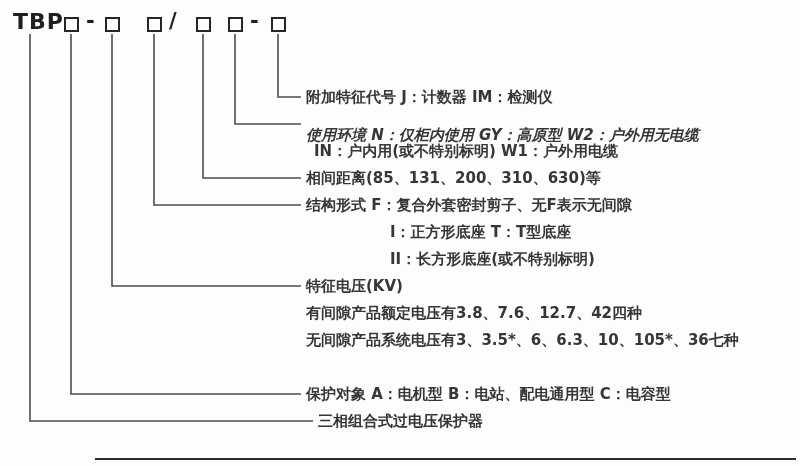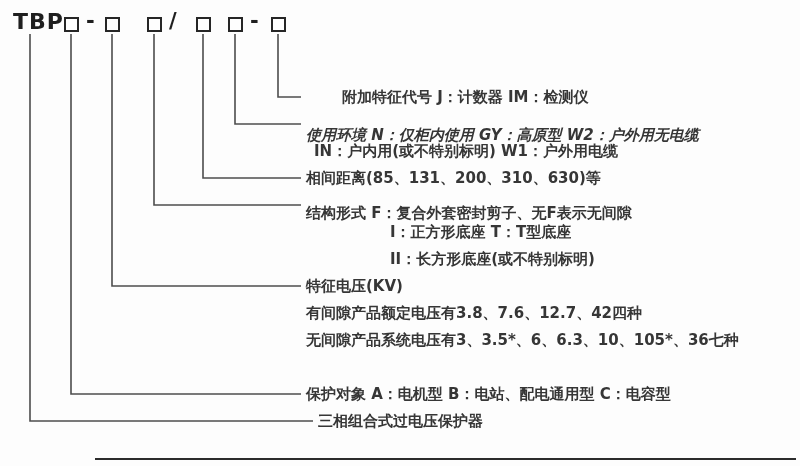--- a/index.html
+++ b/index.html
@@ -93,25 +93,25 @@
   <svg class="connector-svg" viewBox="0 0 800 466" aria-hidden="true">
     <polyline points="278,34 278,97 301,97"></polyline>
     <polyline points="235,34 235,124 301,124"></polyline>
     <polyline points="203,34 203,178 301,178"></polyline>
     <polyline points="154,34 154,205 301,205"></polyline>
     <polyline points="112,34 112,286 301,286"></polyline>
     <polyline points="71,34 71,394 301,394"></polyline>
     <polyline points="30,34 30,421 313,421"></polyline>
   </svg>
 
-  <div class="annotation" style="left:306px; top:89px;margin-left:36px;">附加特征代号 J：计数器 IM：检测仪</div>
+  <div class="annotation" style="left:306px; top:89px;">附加特征代号 J：计数器 IM：检测仪</div>
   <div class="annotation" style="left:306px; top:127px;font-style:italic;">使用环境 N：仅柜内使用 GY：高原型 W2：户外用无电缆</div>
   <div class="annotation" style="left:314px; top:143px;text-align:center;">IN：户内用(或不特别标明) W1：户外用电缆</div>
   <div class="annotation" style="left:306px; top:170px;text-align:center;">相间距离(85、131、200、310、630)等</div>
-  <div class="annotation" style="left:306px; top:197px;margin-top:8px;">结构形式 F：复合外套密封剪子、无F表示无间隙</div>
+  <div class="annotation" style="left:306px; top:197px;">结构形式 F：复合外套密封剪子、无F表示无间隙</div>
   <div class="annotation" style="left:390px; top:251px;">II：长方形底座(或不特别标明)</div>
   <div class="annotation" style="left:390px; top:224px;">I：正方形底座 T：T型底座</div>
   <div class="annotation" style="left:306px; top:278px;">特征电压(KV)</div>
   <div class="annotation" style="left:306px; top:305px;">有间隙产品额定电压有3.8、7.6、12.7、42四种</div>
   <div class="annotation" style="left:306px; top:332px;">无间隙产品系统电压有3、3.5*、6、6.3、10、105*、36七种</div>
   <div class="annotation" style="left:306px; top:386px;">保护对象 A：电机型 B：电站、配电通用型 C：电容型</div>
   <div class="annotation" style="left:318px; top:413px;">三相组合式过电压保护器</div>
 
   <div class="brand">联洲电器</div>
   <div class="footer-rule"></div>

